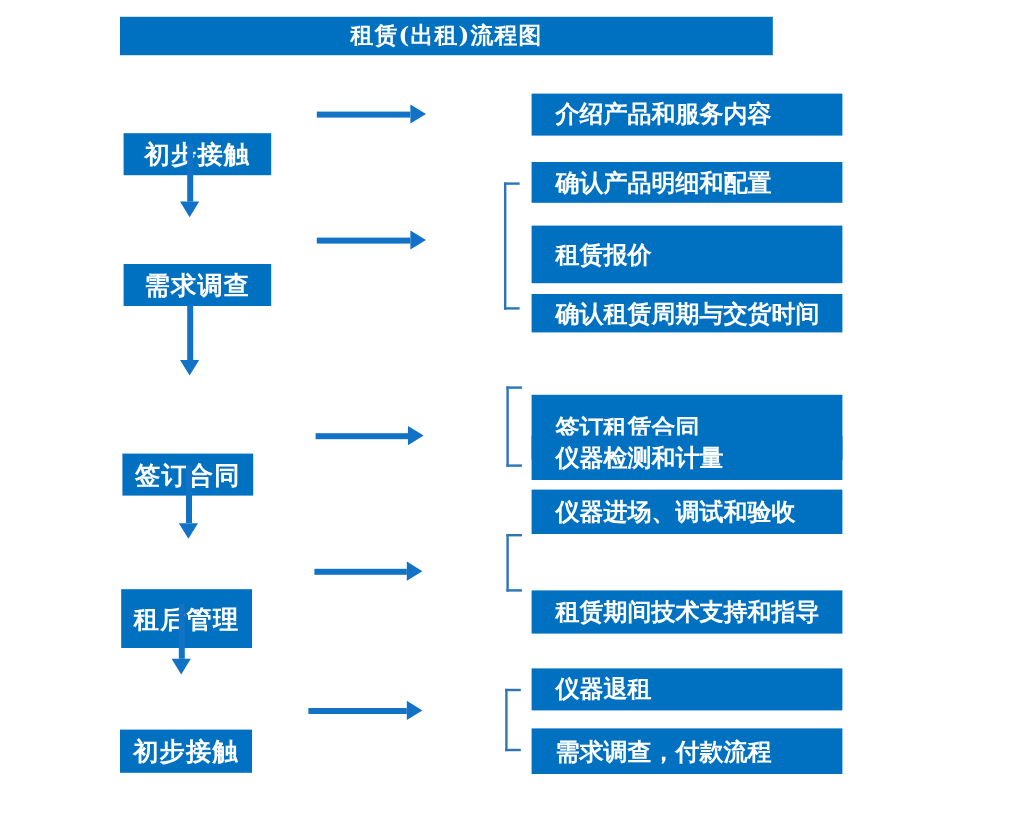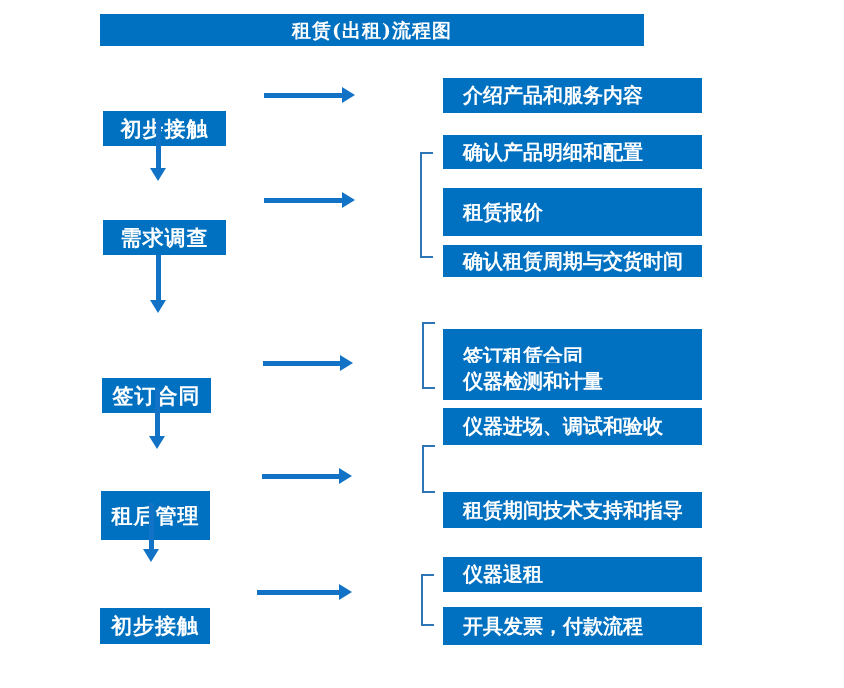--- a/index.html
+++ b/index.html
@@ -94,15 +94,15 @@
 
   <div class="rbox" style="top:78px;height:35px">介绍产品和服务内容</div>
   <div class="rbox" style="top:135px;height:34px">确认产品明细和配置</div>
   <div class="rbox" style="top:188px;height:48px">租赁报价</div>
   <div class="rbox" style="top:245px;height:32px">确认租赁周期与交货时间</div>
   <div class="rbox" style="top:329px;height:54px">签订租赁合同</div>
   <div class="rbox" style="top:363px;height:37px">仪器检测和计量</div>
   <div class="rbox" style="top:408px;height:37px">仪器进场、调试和验收</div>
   <div class="rbox" style="top:557px;height:35px">仪器退租</div>
   <div class="rbox" style="top:492px;height:36px">租赁期间技术支持和指导</div>
-  <div class="rbox" style="top:607px;height:38px">开具发票，付款流程</div>
+  <div class="rbox" style="top:607px;height:38px">需求调查，付款流程</div>
 
 </div>
 
 </body></html>

